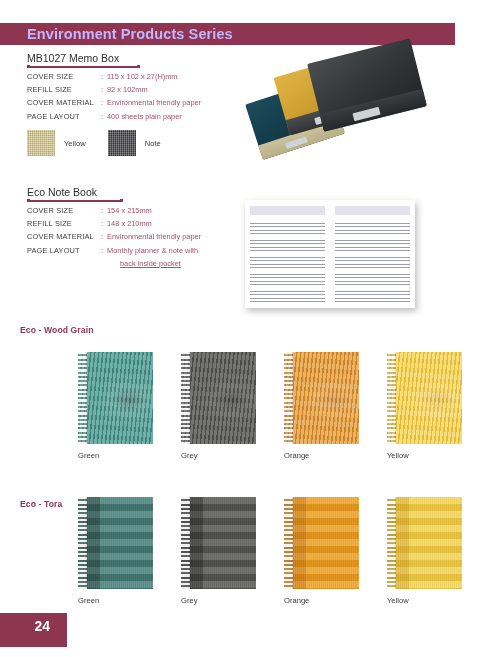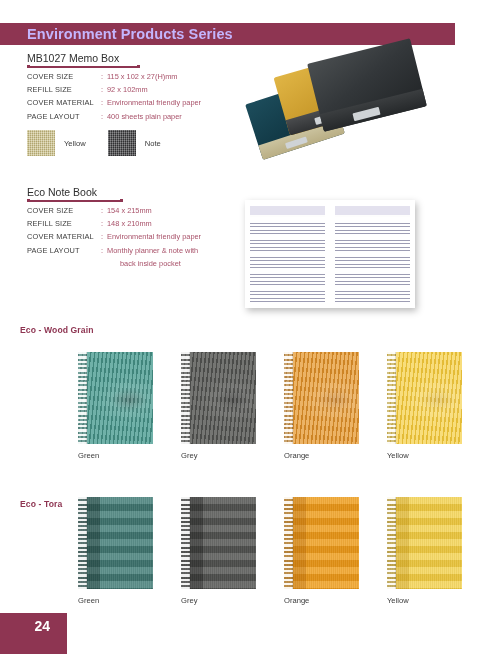--- a/index.html
+++ b/index.html
@@ -80,20 +80,21 @@
   .spec-colon {
     width: 6px;
     color: #a44a62;
     flex: none;
   }
   .spec-value {
     color: #a9526a;
   }
   .spec-value.cont {
     padding-left: 0;
+    text-decoration: underline;
   }
 
   
   .swatch-row {
     position: absolute;
     display: flex;
     align-items: center;
   }
   .swatch-item {
     display: flex;
@@ -253,21 +254,21 @@
     margin-left: -1px;
     background: #ffffff;
   }
 
   
   .page-number {
     position: absolute;
     left: 0;
     top: 613px;
     width: 67px;
-    height: 41px;
+    height: 34px;
     background: #8e3552;
   }
   .page-number .num {
     position: absolute;
     right: 17px;
     top: 5px;
     font-size: 14px;
     font-weight: bold;
     color: #ffffff;
   }

